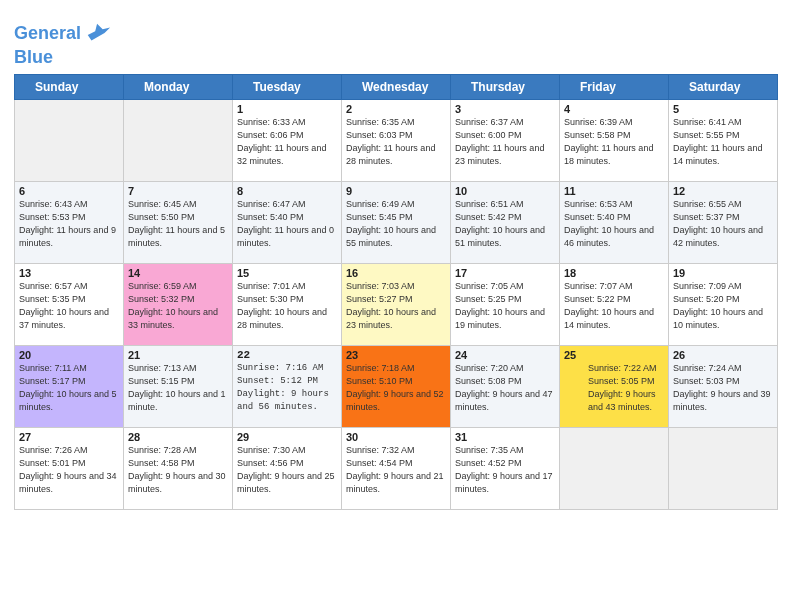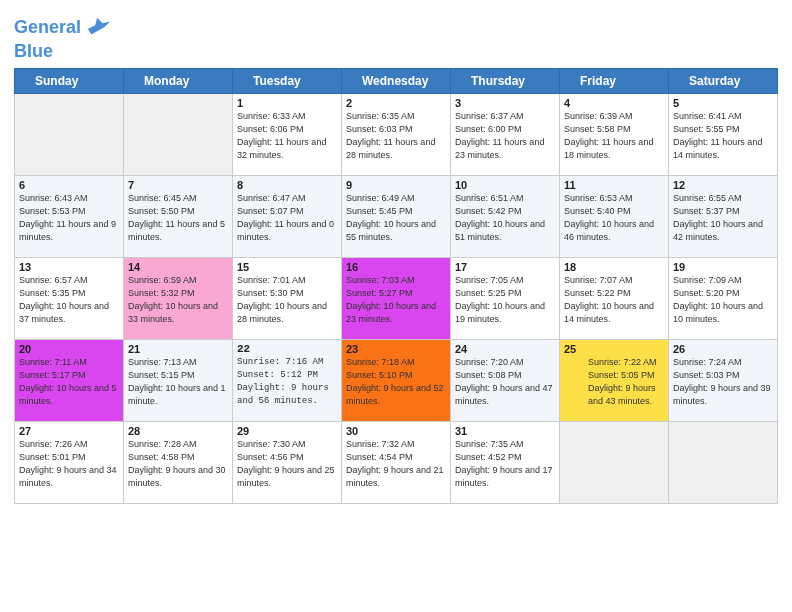--- a/index.html
+++ b/index.html
@@ -100,21 +100,21 @@
       background: #f2f5f9;
     }
   </style>
 </head>
 <body>
 
 <div class="container">
   <div class="header">
     <div class="logo">
       <div>
-        <div style="display:flex;align-items:center;">
+        <div style="display:flex;align-items:center;margin-top:6px;">
           <span class="logo-text"><span>General</span></span>
           <svg class="logo-icon" viewBox="0 0 30 30">
             <polygon points="8,22 22,14 28,8 20,10 14,4 12,12 4,16" fill="#4a90d9"></polygon>
           </svg>
         </div>
         <div class="logo-text" style="color:#4a90d9;font-size:18px;">Blue</div>
       </div>
     </div>
     <div class="title-block">
       <div class="month-title"></div>
@@ -178,21 +178,21 @@
           </td>
           <td style="background: rgb(242, 245, 249);">
             <div class="day-num">7</div>
             <div class="day-info" style="white-space: pre-line;">Sunrise: 6:45 AM
 Sunset: 5:50 PM
 Daylight: 11 hours and 5 minutes.</div>
           </td>
           <td style="background: rgb(242, 245, 249);">
             <div class="day-num">8</div>
             <div class="day-info" style="white-space: pre-line;">Sunrise: 6:47 AM
-Sunset: 5:07 PM
+Sunset: 5:40 PM
 Daylight: 11 hours and 0 minutes.</div>
           </td>
           <td style="background: rgb(242, 245, 249);">
             <div class="day-num">9</div>
             <div class="day-info" style="white-space: pre-line;">Sunrise: 6:49 AM
 Sunset: 5:45 PM
 Daylight: 10 hours and 55 minutes.</div>
           </td>
           <td style="background: rgb(242, 245, 249);">
             <div class="day-num">10</div>
@@ -225,21 +225,21 @@
             <div class="day-info" style="white-space: pre-line;">Sunrise: 6:59 AM
 Sunset: 5:32 PM
 Daylight: 10 hours and 33 minutes.</div>
           </td>
           <td style="background: rgb(255, 255, 255);">
             <div class="day-num">15</div>
             <div class="day-info" style="white-space: pre-line;">Sunrise: 7:01 AM
 Sunset: 5:30 PM
 Daylight: 10 hours and 28 minutes.</div>
           </td>
-          <td style="background: #d946ef;">
+          <td style="background: #fef9c3;">
             <div class="day-num">16</div>
             <div class="day-info" style="white-space: pre-line;">Sunrise: 7:03 AM
 Sunset: 5:27 PM
 Daylight: 10 hours and 23 minutes.</div>
           </td>
           <td style="background: rgb(255, 255, 255);">
             <div class="day-num">17</div>
             <div class="day-info" style="white-space: pre-line;">Sunrise: 7:05 AM
 Sunset: 5:25 PM
 Daylight: 10 hours and 19 minutes.</div>
@@ -251,21 +251,21 @@
 Daylight: 10 hours and 14 minutes.</div>
           </td>
           <td style="background: rgb(255, 255, 255);">
             <div class="day-num">19</div>
             <div class="day-info" style="white-space: pre-line;">Sunrise: 7:09 AM
 Sunset: 5:20 PM
 Daylight: 10 hours and 10 minutes.</div>
           </td>
         </tr>
         <tr>
-          <td style="background: #d946ef;">
+          <td style="background: #c4b5fd;">
             <div class="day-num">20</div>
             <div class="day-info" style="white-space: pre-line;">Sunrise: 7:11 AM
 Sunset: 5:17 PM
 Daylight: 10 hours and 5 minutes.</div>
           </td>
           <td style="background: rgb(242, 245, 249);">
             <div class="day-num">21</div>
             <div class="day-info" style="white-space: pre-line;">Sunrise: 7:13 AM
 Sunset: 5:15 PM
 Daylight: 10 hours and 1 minute.</div>

